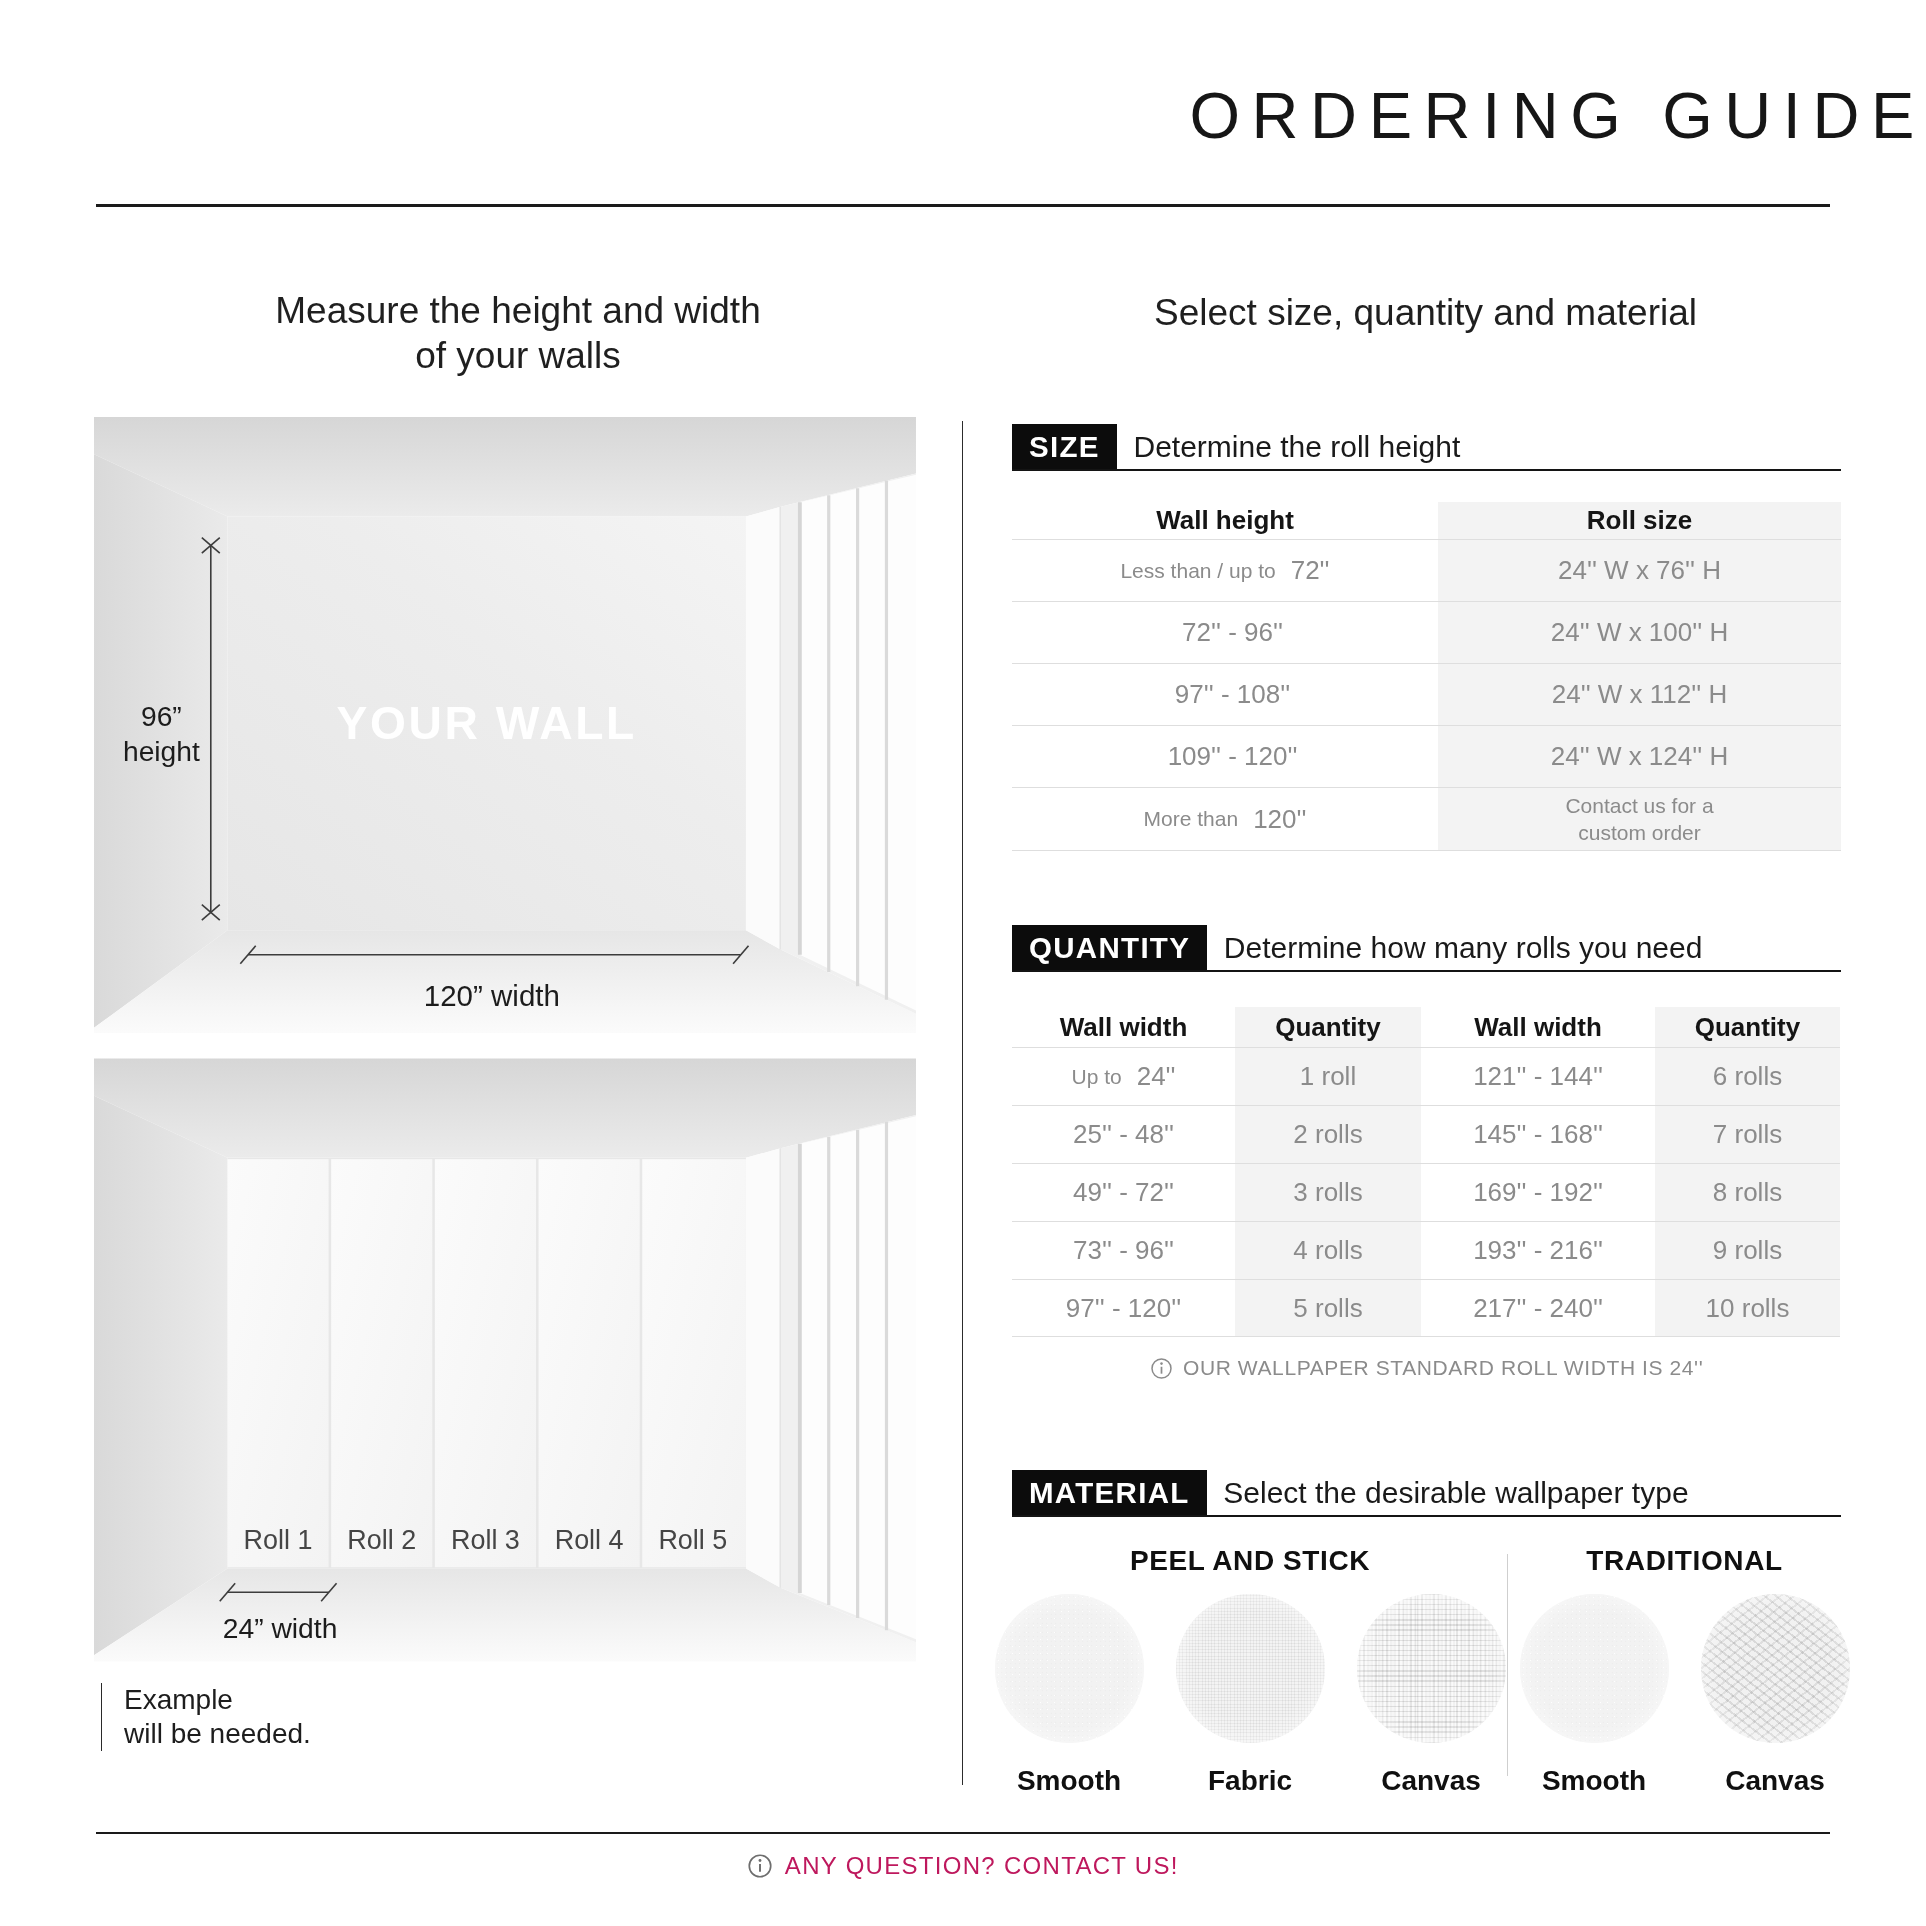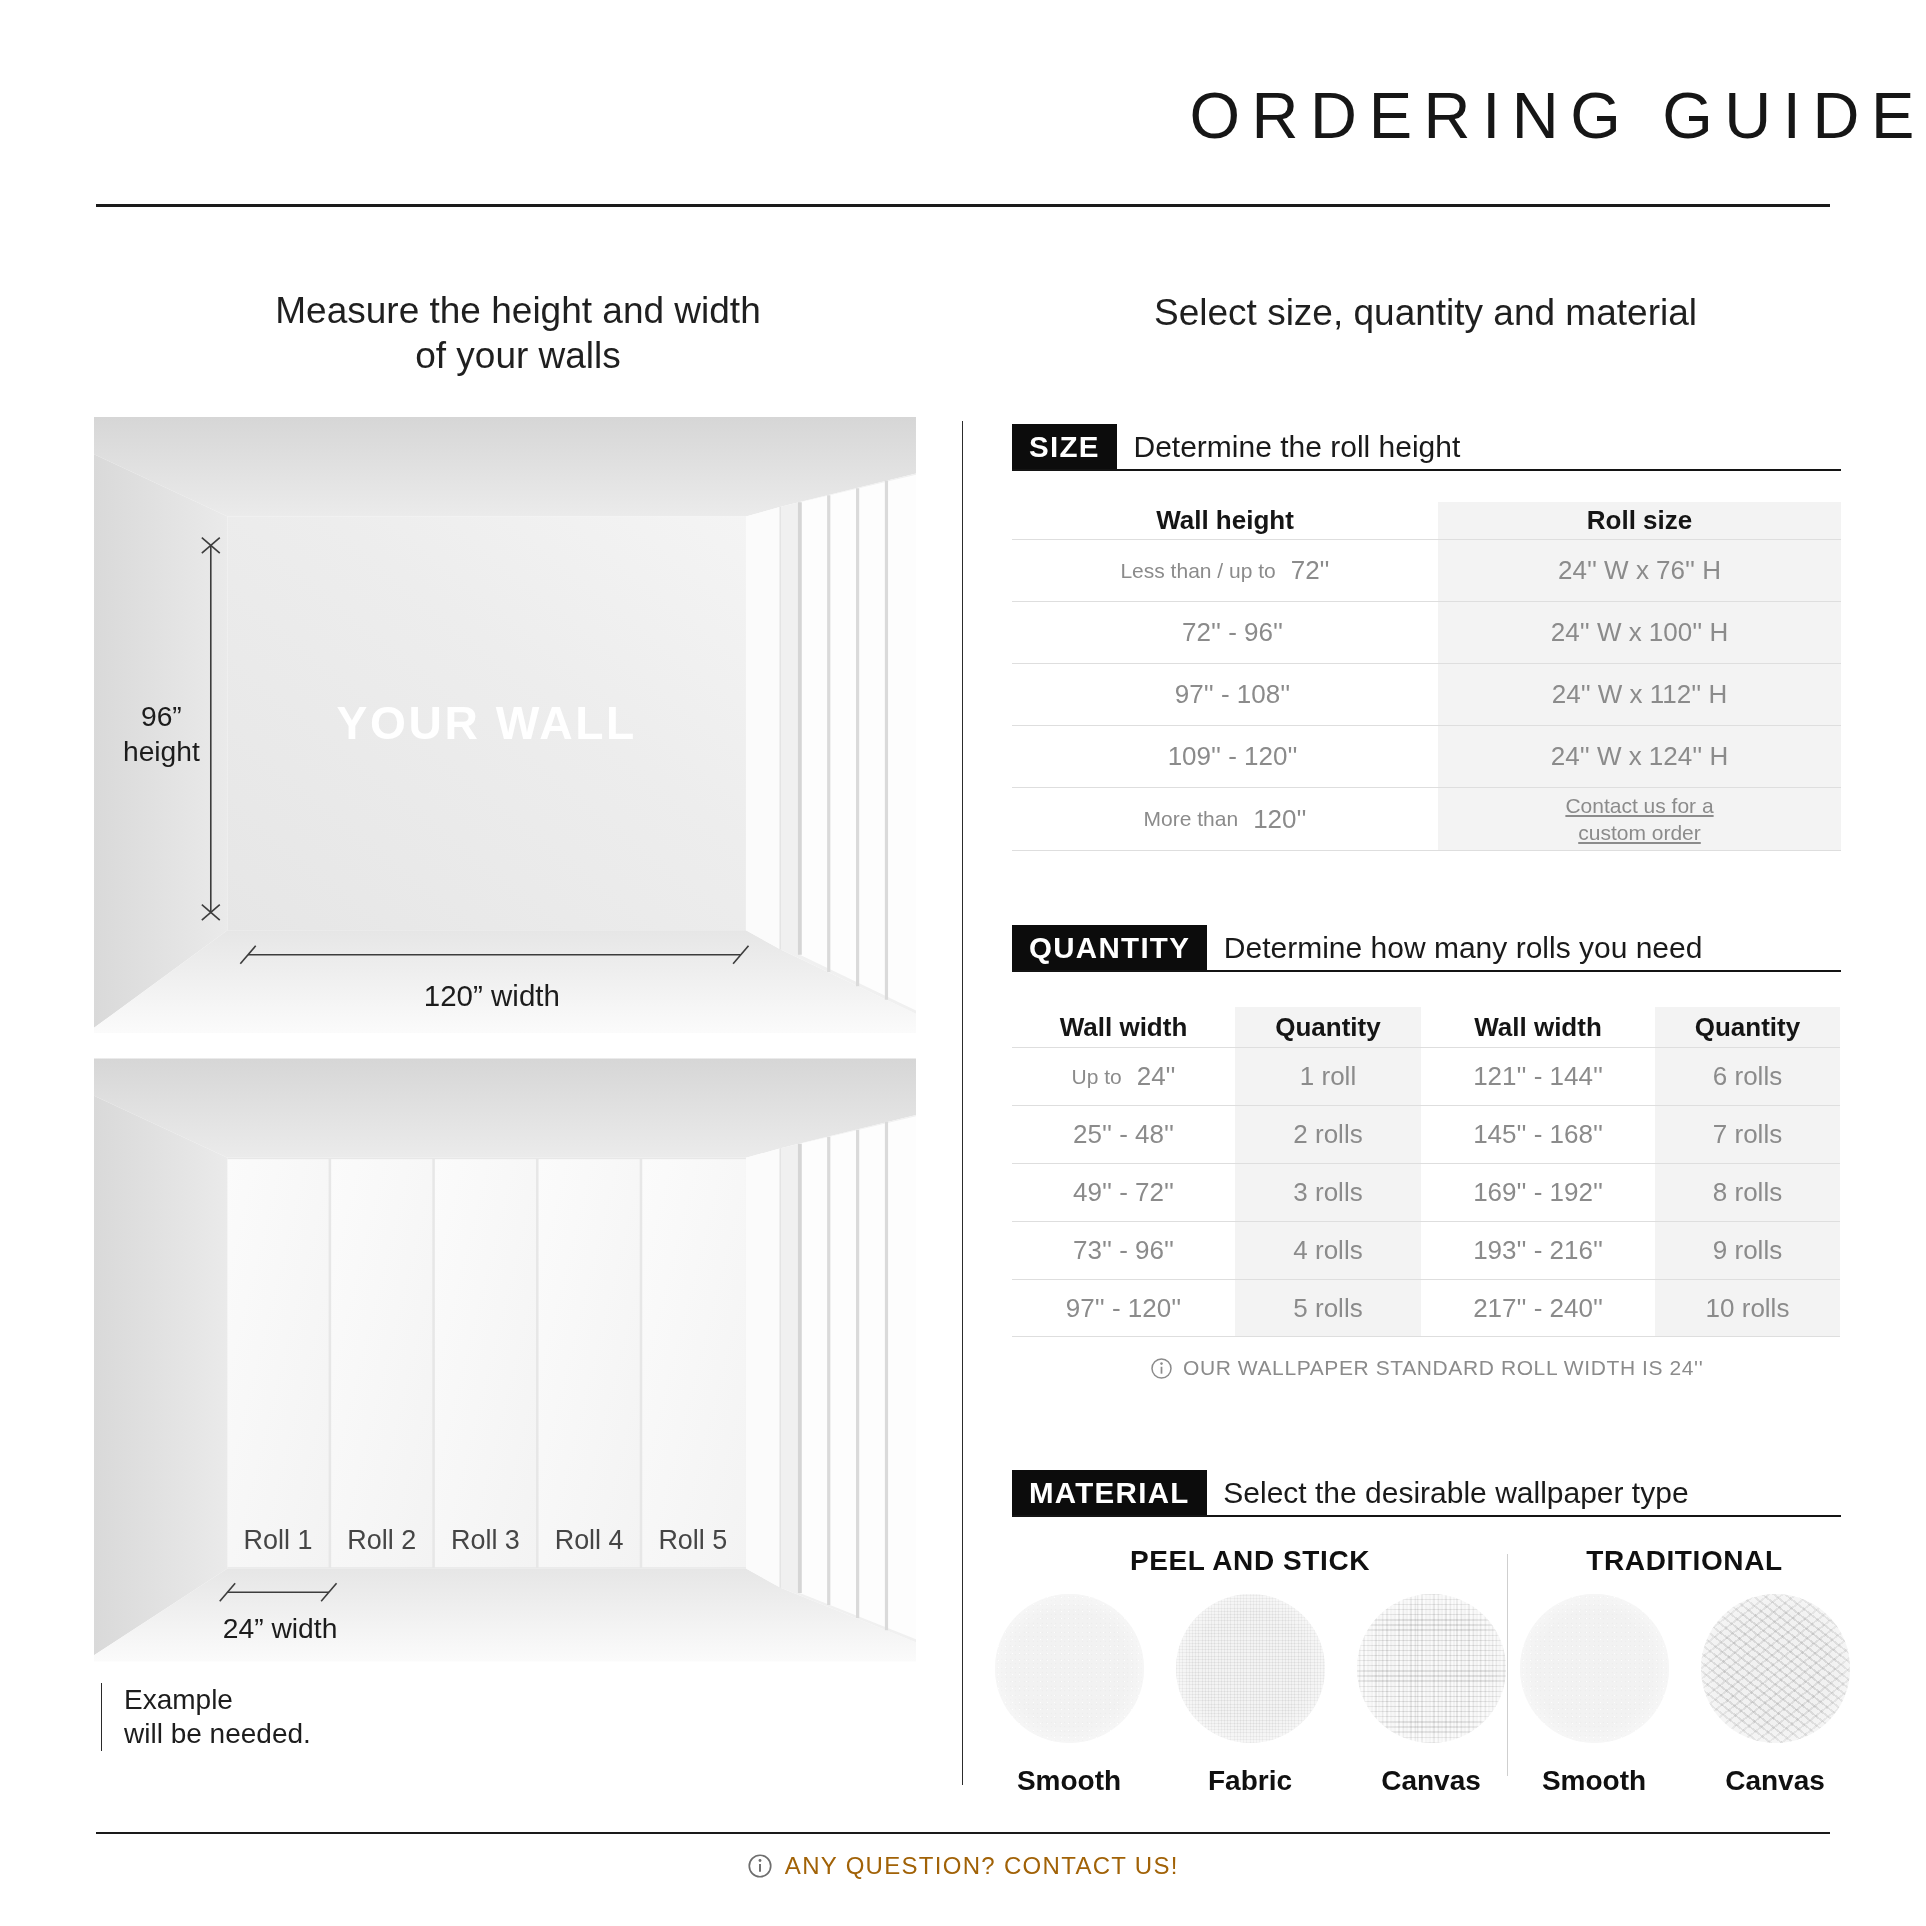--- a/index.html
+++ b/index.html
@@ -30,21 +30,21 @@
   .head-size{left:1012px;top:424px;width:829px;}
   .head-quantity{left:1012px;top:925px;width:829px;}
   .head-material{left:1012px;top:1470px;width:829px;}
 
   
   .grid{display:grid;}
   .tc{display:flex;align-items:center;justify-content:center;text-align:center;}
   .th{font-size:26px;font-weight:bold;color:#151515;}
   .tv{font-size:26px;color:#8b8b8b;}
   .tv .pre{font-size:21px;margin-right:15px;}
-  .tsmall{font-size:21px;color:#8b8b8b;line-height:1.3;flex-direction:column;text-decoration:underline;}
+  .tsmall{font-size:21px;color:#8b8b8b;line-height:1.3;flex-direction:column;}
   .gcell{background:#f3f3f3;}
   .bt{border-top:1.3px solid #dedede;}
   .bb{border-bottom:1.3px solid #dedede;}
 
   .size-table{left:1012px;top:502px;width:829px;grid-template-columns:426px 403px;
               grid-template-rows:37px 62px 62px 62px 62px 64px;}
   .qty-table{left:1012px;top:1007px;width:829px;grid-template-columns:223px 186px 234px 185px;
              grid-template-rows:40px 58px 58px 58px 58px 58px;}
 
   
@@ -77,21 +77,21 @@
   .tex-canvas-coarse{background-color:#f1f1f1;
     background-image:repeating-linear-gradient(38deg, rgba(0,0,0,0.10) 0 1.9px, transparent 1.9px 7px),
                      repeating-linear-gradient(-38deg, rgba(0,0,0,0.08) 0 1.9px, transparent 1.9px 8.3px);}
 
   
   .example{left:101px;top:1683px;width:796px;border-left:1.9px solid #2a2a2a;padding-left:22px;
            font-size:28px;color:#1d1d1d;line-height:1.22;}
 
   
   .footer{left:0;top:1852px;width:1926px;display:flex;align-items:center;justify-content:center;gap:11.6px;}
-  .footer span{font-size:24px;letter-spacing:1.3px;color:#a16207;}
+  .footer span{font-size:24px;letter-spacing:1.3px;color:#be185d;}
   .footer .info-ic{width:26px;height:26px;}
 
   
   .room{position:absolute;}
   text{font-family:"Liberation Sans", sans-serif;}
 </style>
 </head>
 <body>
 
 <div class="page">

